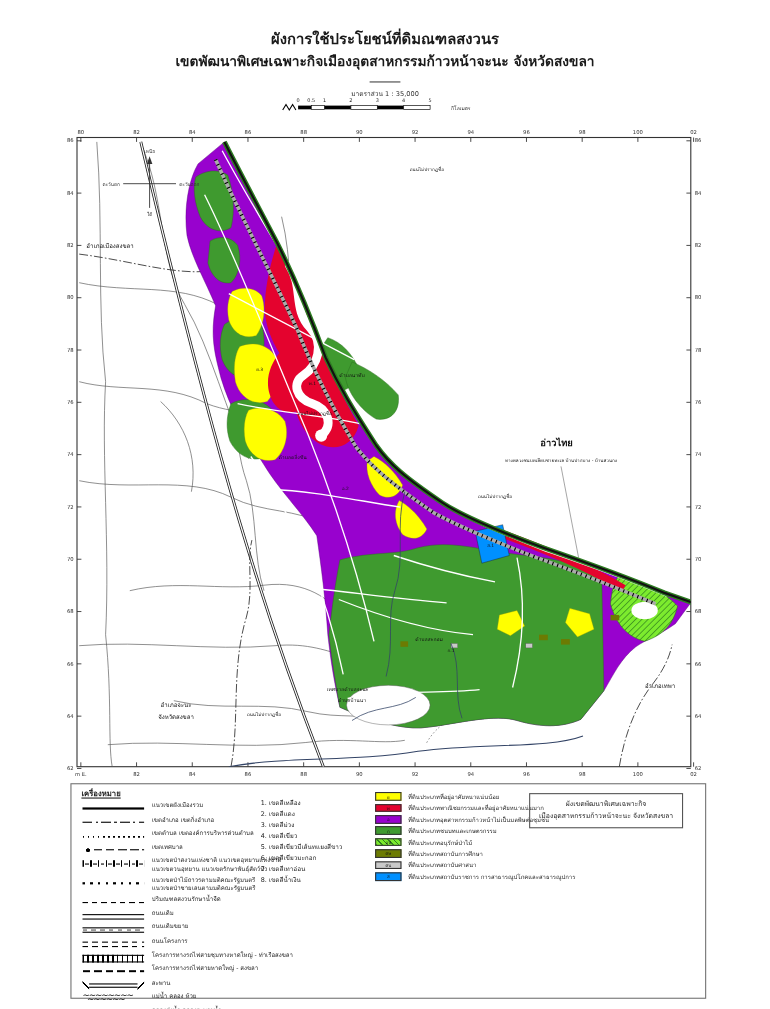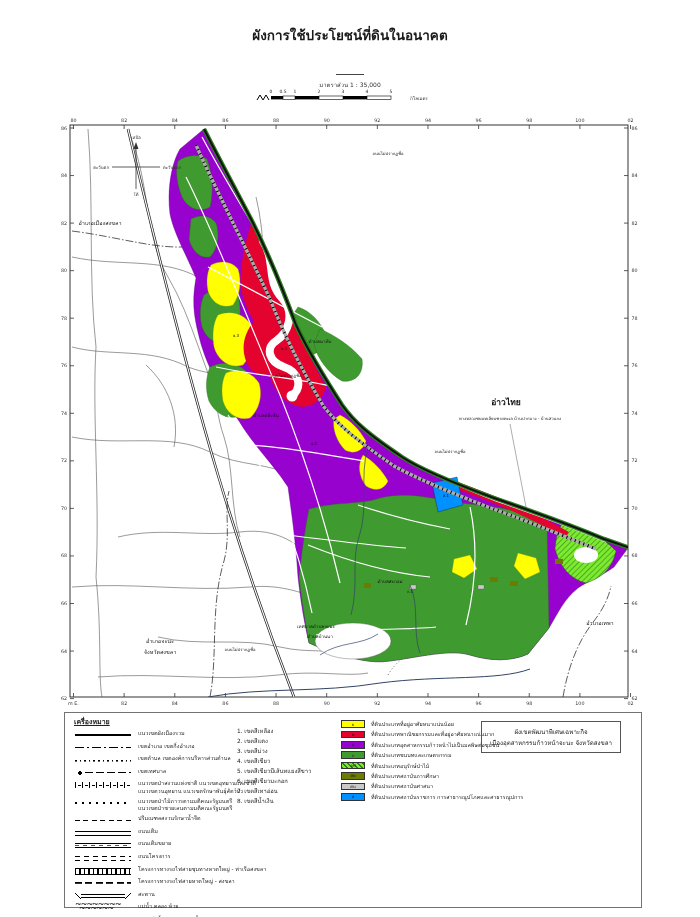--- a/index.html
+++ b/index.html
@@ -41,21 +41,22 @@
   .swatch{width:24px;height:7.6px;border:0.5px solid #333;flex:none;display:flex;align-items:center;justify-content:center;font-size:4px;color:#111;box-sizing:border-box;}
   .swatch.hatch{background-image:repeating-linear-gradient(45deg,#2E7D1E 0 1px,transparent 1px 3.5px);}
   .crow .clbl{font-size:5.4px;padding-left:6px;color:#222;white-space:nowrap;}
   #plan-box{position:absolute;left:416px;top:8px;width:140px;height:32px;border:1px solid #555;text-align:center;font-size:6.2px;color:#222;padding-top:5px;box-sizing:border-box;line-height:1.7;}
 </style>
 </head>
 <body>
 
 <div id="page">
 
-  <div class="title1">ผังการใช้ประโยชน์ที่ดินในอนาคต</div>
+  <div class="title1">ผังการใช้ประโยชน์ที่ดิมณฑลสงวนร</div>
+  <div class="title2">เขตพัฒนาพิเศษเฉพาะกิจเมืองอุตสาหกรรมก้าวหน้าจะนะ จังหวัดสงขลา</div>
   <div class="title-divider"></div>
   <div class="scale-label">มาตราส่วน 1 : 35,000</div>
 
   <svg id="scalebar" width="190" height="18" viewBox="0 0 190 18">
     <g font-size="4.5" fill="#222" text-anchor="middle">
       <text x="16" y="6">0</text>
       <text x="28" y="6">0.5</text>
       <text x="40" y="6">1</text>
       <text x="64" y="6">2</text>
       <text x="88" y="6">3</text>

